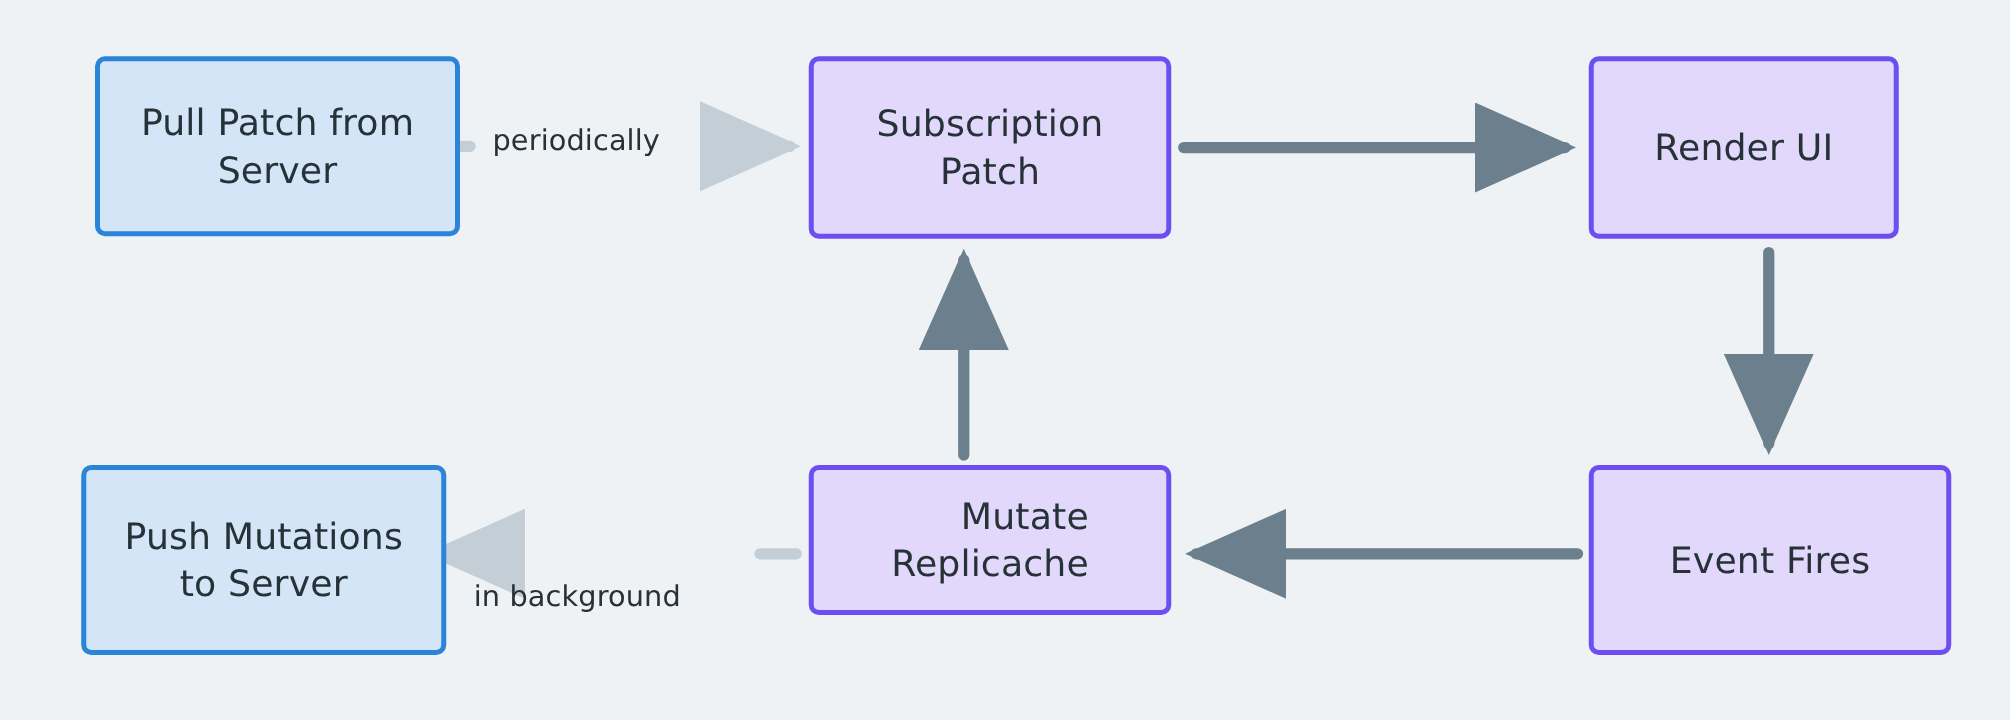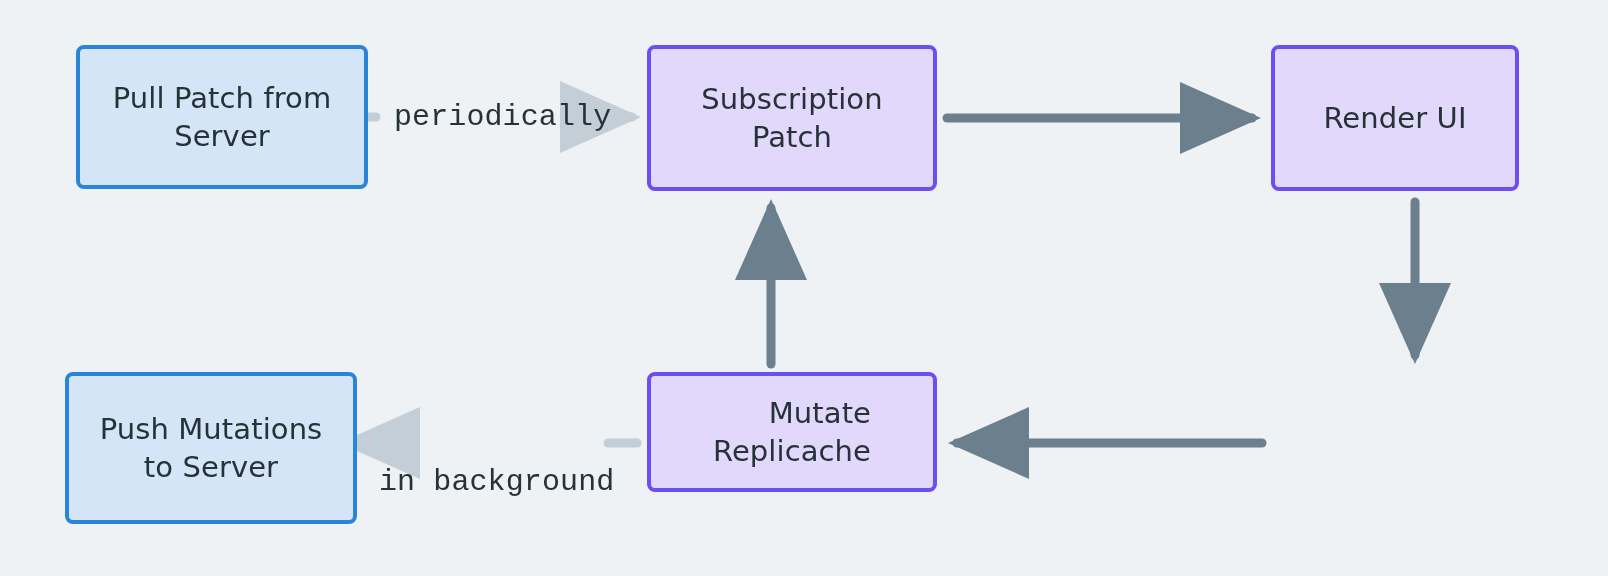--- a/index.html
+++ b/index.html
@@ -51,25 +51,24 @@
     border: 4px solid #6c4ff0;
   }
   .node-label {
     display: block;
     white-space: pre-line;
     padding: 0 10px;
   }
   .edge-label {
     position: absolute;
     color: #263238;
-    font-size: 30px;
+    font-size: 23px;
     font-weight: 400;
     white-space: nowrap;
     letter-spacing: 0.1px;
-    font-family: Liberation Mono, monospace;
   }
 </style>
 </head>
 <body>
 
 <div id="canvas">
 
   <svg class="edges" viewBox="0 0 1608 576">
     <defs>
       <marker id="arrow-solid" markerWidth="9" markerHeight="8" refX="8" refY="4" orient="auto" markerUnits="strokeWidth">
@@ -124,18 +123,21 @@
   <div class="node node-blue" style="left:34px; top:372px; width:292px; height:152px;align-items:center;">
     <span class="node-label">Push Mutations
 to Server</span>
   </div>
 
   <div class="node node-purple" style="left:647px; top:372px; width:290px; height:120px;text-align:right;">
     <span class="node-label">Mutate
 Replicache</span>
   </div>
 
+  <div class="node node-purple" style="left:1271px; top:372px; width:290px; height:152px;">
+    <span class="node-label">Event Fires</span>
+  </div>
 
   <div class="edge-label" style="left:394px; top:100px;">periodically</div>
 
   <div class="edge-label" style="left:379px; top:428px;margin-top:37px;">in background</div>
 
 </div>
 
 </body></html>

